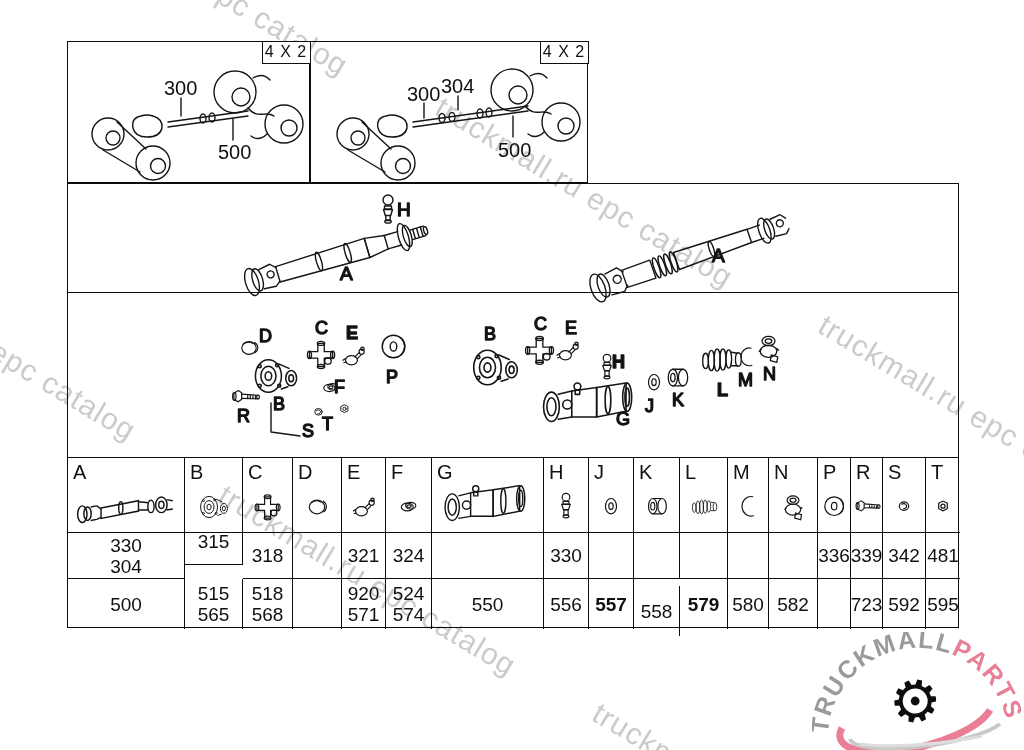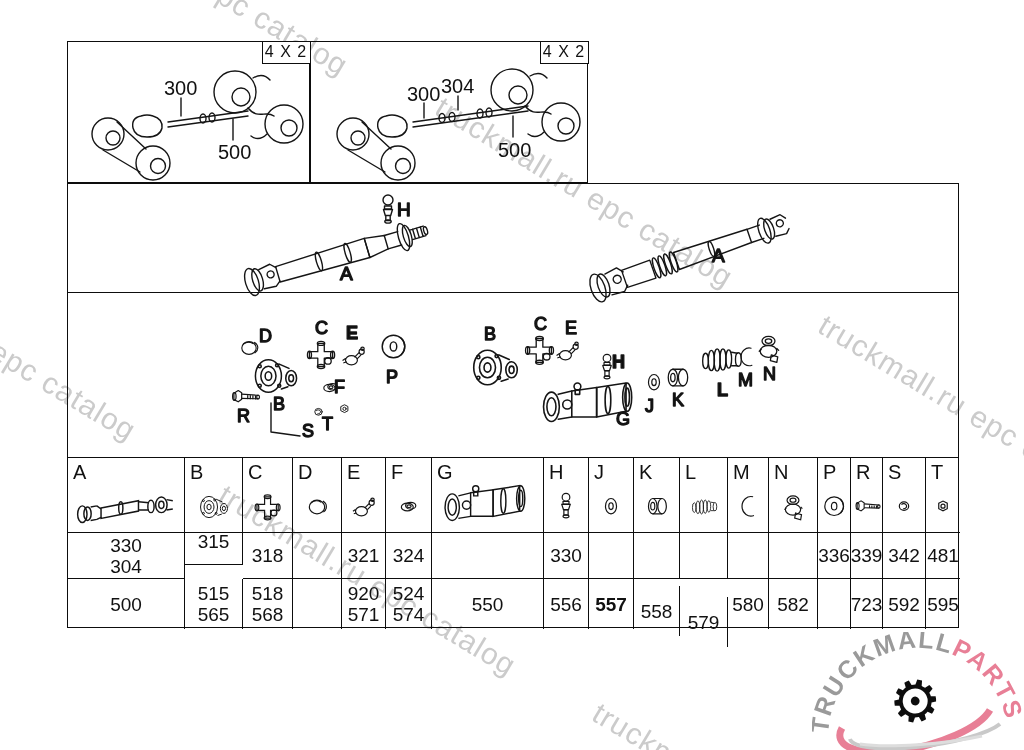--- a/index.html
+++ b/index.html
@@ -468,21 +468,21 @@
       </div>
       <div class="cell" style="left: 612px; top: 0px; width: 48px; height: 75px;">
         <span class="hletter">L</span>
         <div class="hicon"><svg width="34" height="38" fill="none" stroke="#151515" stroke-width="1.4">
             <use href="#sym-boot" width="34" height="38"></use>
           </svg></div>
       </div>
       <div class="cell" style="left: 612px; top: 75px; width: 48px; height: 46px;">
         <div class="val"></div>
       </div>
-      <div class="cell lastrow" style="left: 612px; top: 139px; width: 48px; height: 50px;">
+      <div class="cell lastrow" style="left: 612px; top: 121px; width: 48px; height: 50px; font-weight: bold;">
         <div class="val">
           <div>579</div>
         </div>
       </div>
       <div class="cell" style="left: 660px; top: 0px; width: 41px; height: 75px;">
         <span class="hletter">M</span>
         <div class="hicon"><svg width="34" height="38" fill="none" stroke="#151515" stroke-width="1.4">
             <use href="#sym-circlip" width="34" height="38"></use>
           </svg></div>
       </div>

